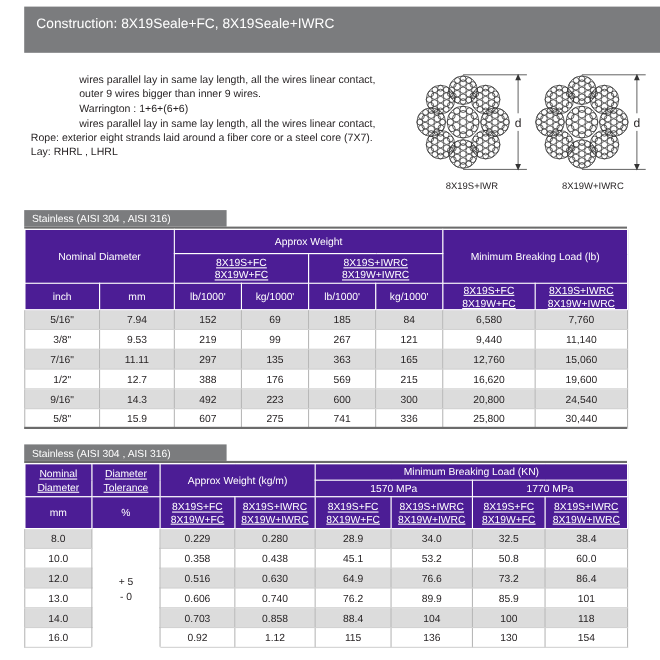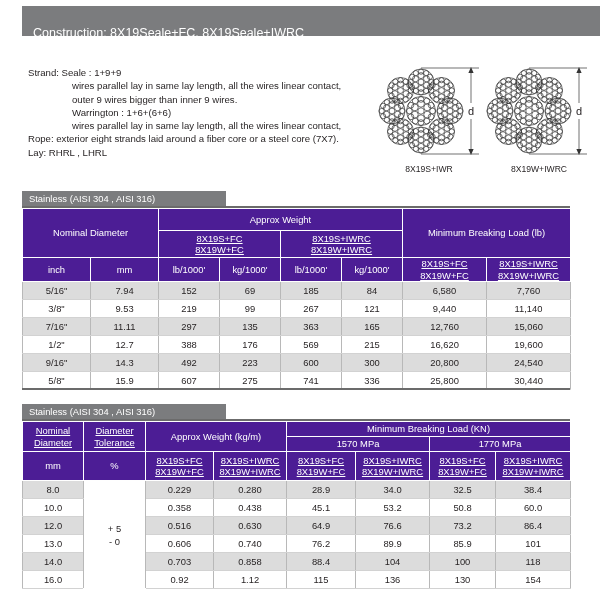--- a/index.html
+++ b/index.html
@@ -15,26 +15,26 @@
     color: #231f20;
     -webkit-font-smoothing: antialiased;
   }
 
   
   .banner {
     position: absolute;
     left: 22px;
     top: 6px;
     width: 578px;
-    height: 30px;
+    height: 42px;
     background: #7b7c7e;
     color: #ffffff;
     font-size: 12.5px;
     line-height: 20px;
-    padding-top: 17px;
+    padding-top: 5px;
     box-sizing: border-box;
   }
   .banner .line1 { padding-left: 11px; }
   .banner .line2 { padding-left: 90px; }
 
   
   .desc {
     position: absolute;
     left: 28px;
     top: 66px;
@@ -71,21 +71,21 @@
     color: #231f20;
   }
   .rope-cap.a { left: -2px; }
   .rope-cap.b { left: 108px; }
 
   
   .sect-label {
     position: absolute;
     left: 22px;
     height: 15px;
-    width: 204px;
+    width: 184px;
     background: #7b7c7e;
     color: #ffffff;
     font-size: 9.4px;
     line-height: 15px;
     padding-left: 7px;
     box-sizing: border-box;
   }
   #label-1 { top: 191px; }
   #label-2 { top: 404px; }
 
@@ -150,21 +150,20 @@
   #botline-1 { top: 388px; }
 </style>
 </head>
 <body>
 
 <div class="banner">
   <div class="line1">Construction: 8X19Seale+FC, 8X19Seale+IWRC</div>
 </div>
 
 <div class="desc">
-  <div class="ind0">Strand: Seale : 1+9+9</div>
   <div class="ind1">wires parallel lay in same lay length, all the wires linear contact,</div>
   <div class="ind1">outer 9 wires bigger than inner 9 wires.</div>
   <div class="ind1">Warrington : 1+6+(6+6)</div>
   <div class="ind1">wires parallel lay in same lay length, all the wires linear contact,</div>
   <div class="ind0">Rope: exterior eight strands laid around a fiber core or a steel core (7X7).</div>
   <div class="ind0">Lay: RHRL , LHRL</div>
 </div>
 
 <div class="ropes">
 

